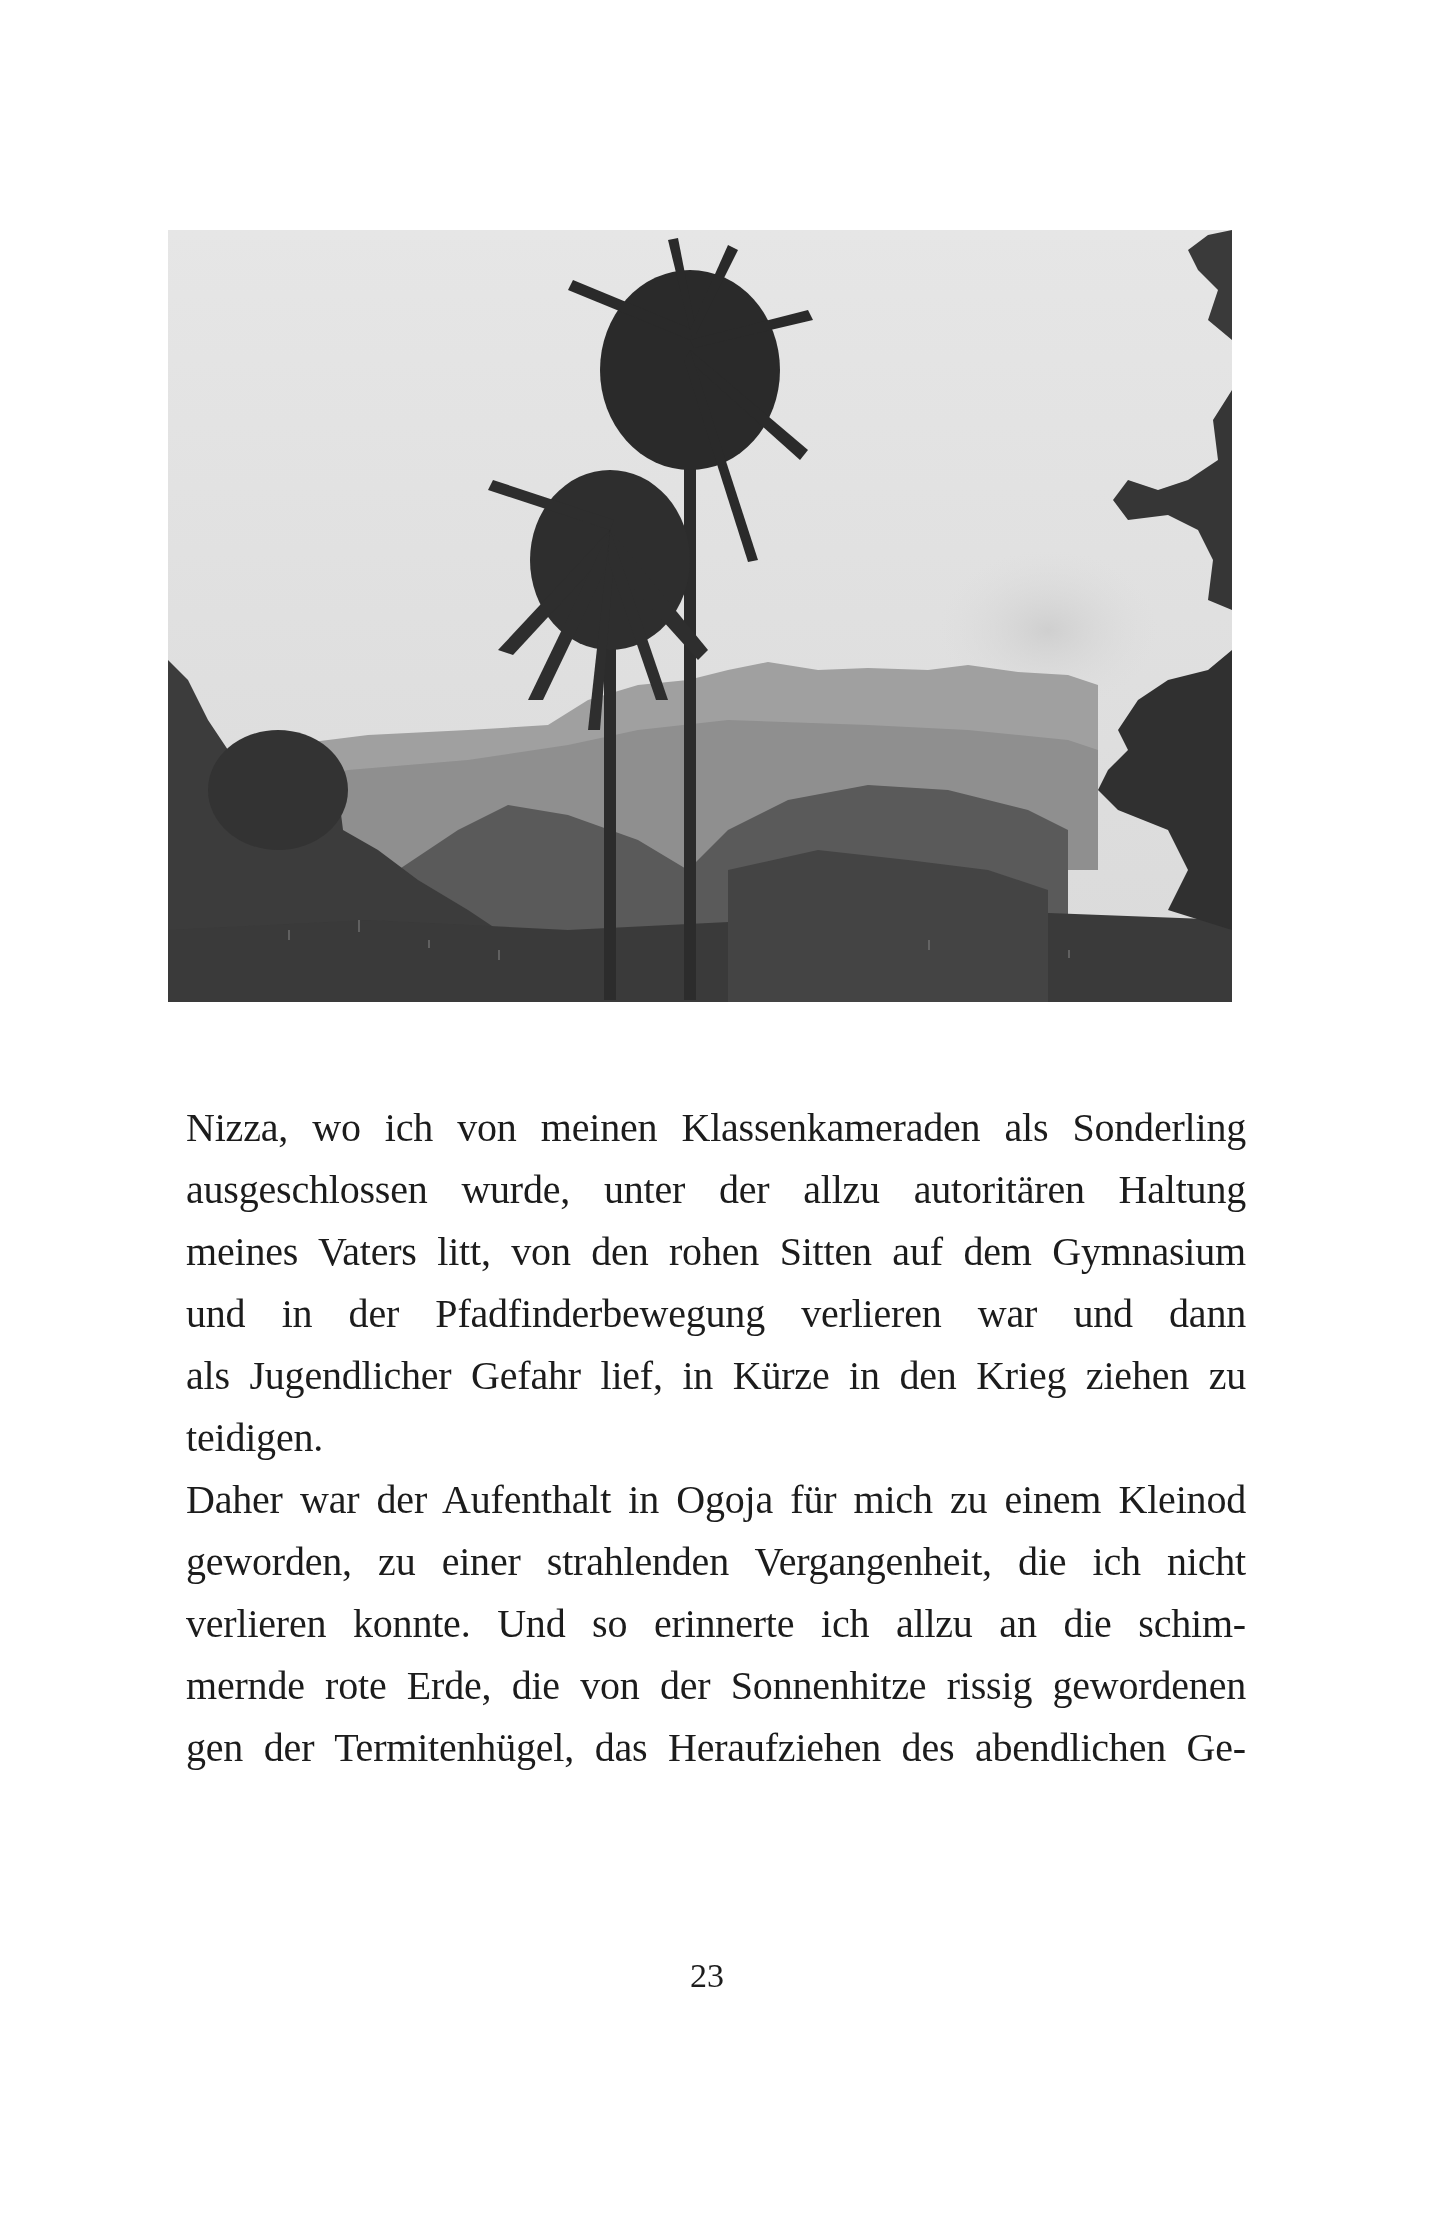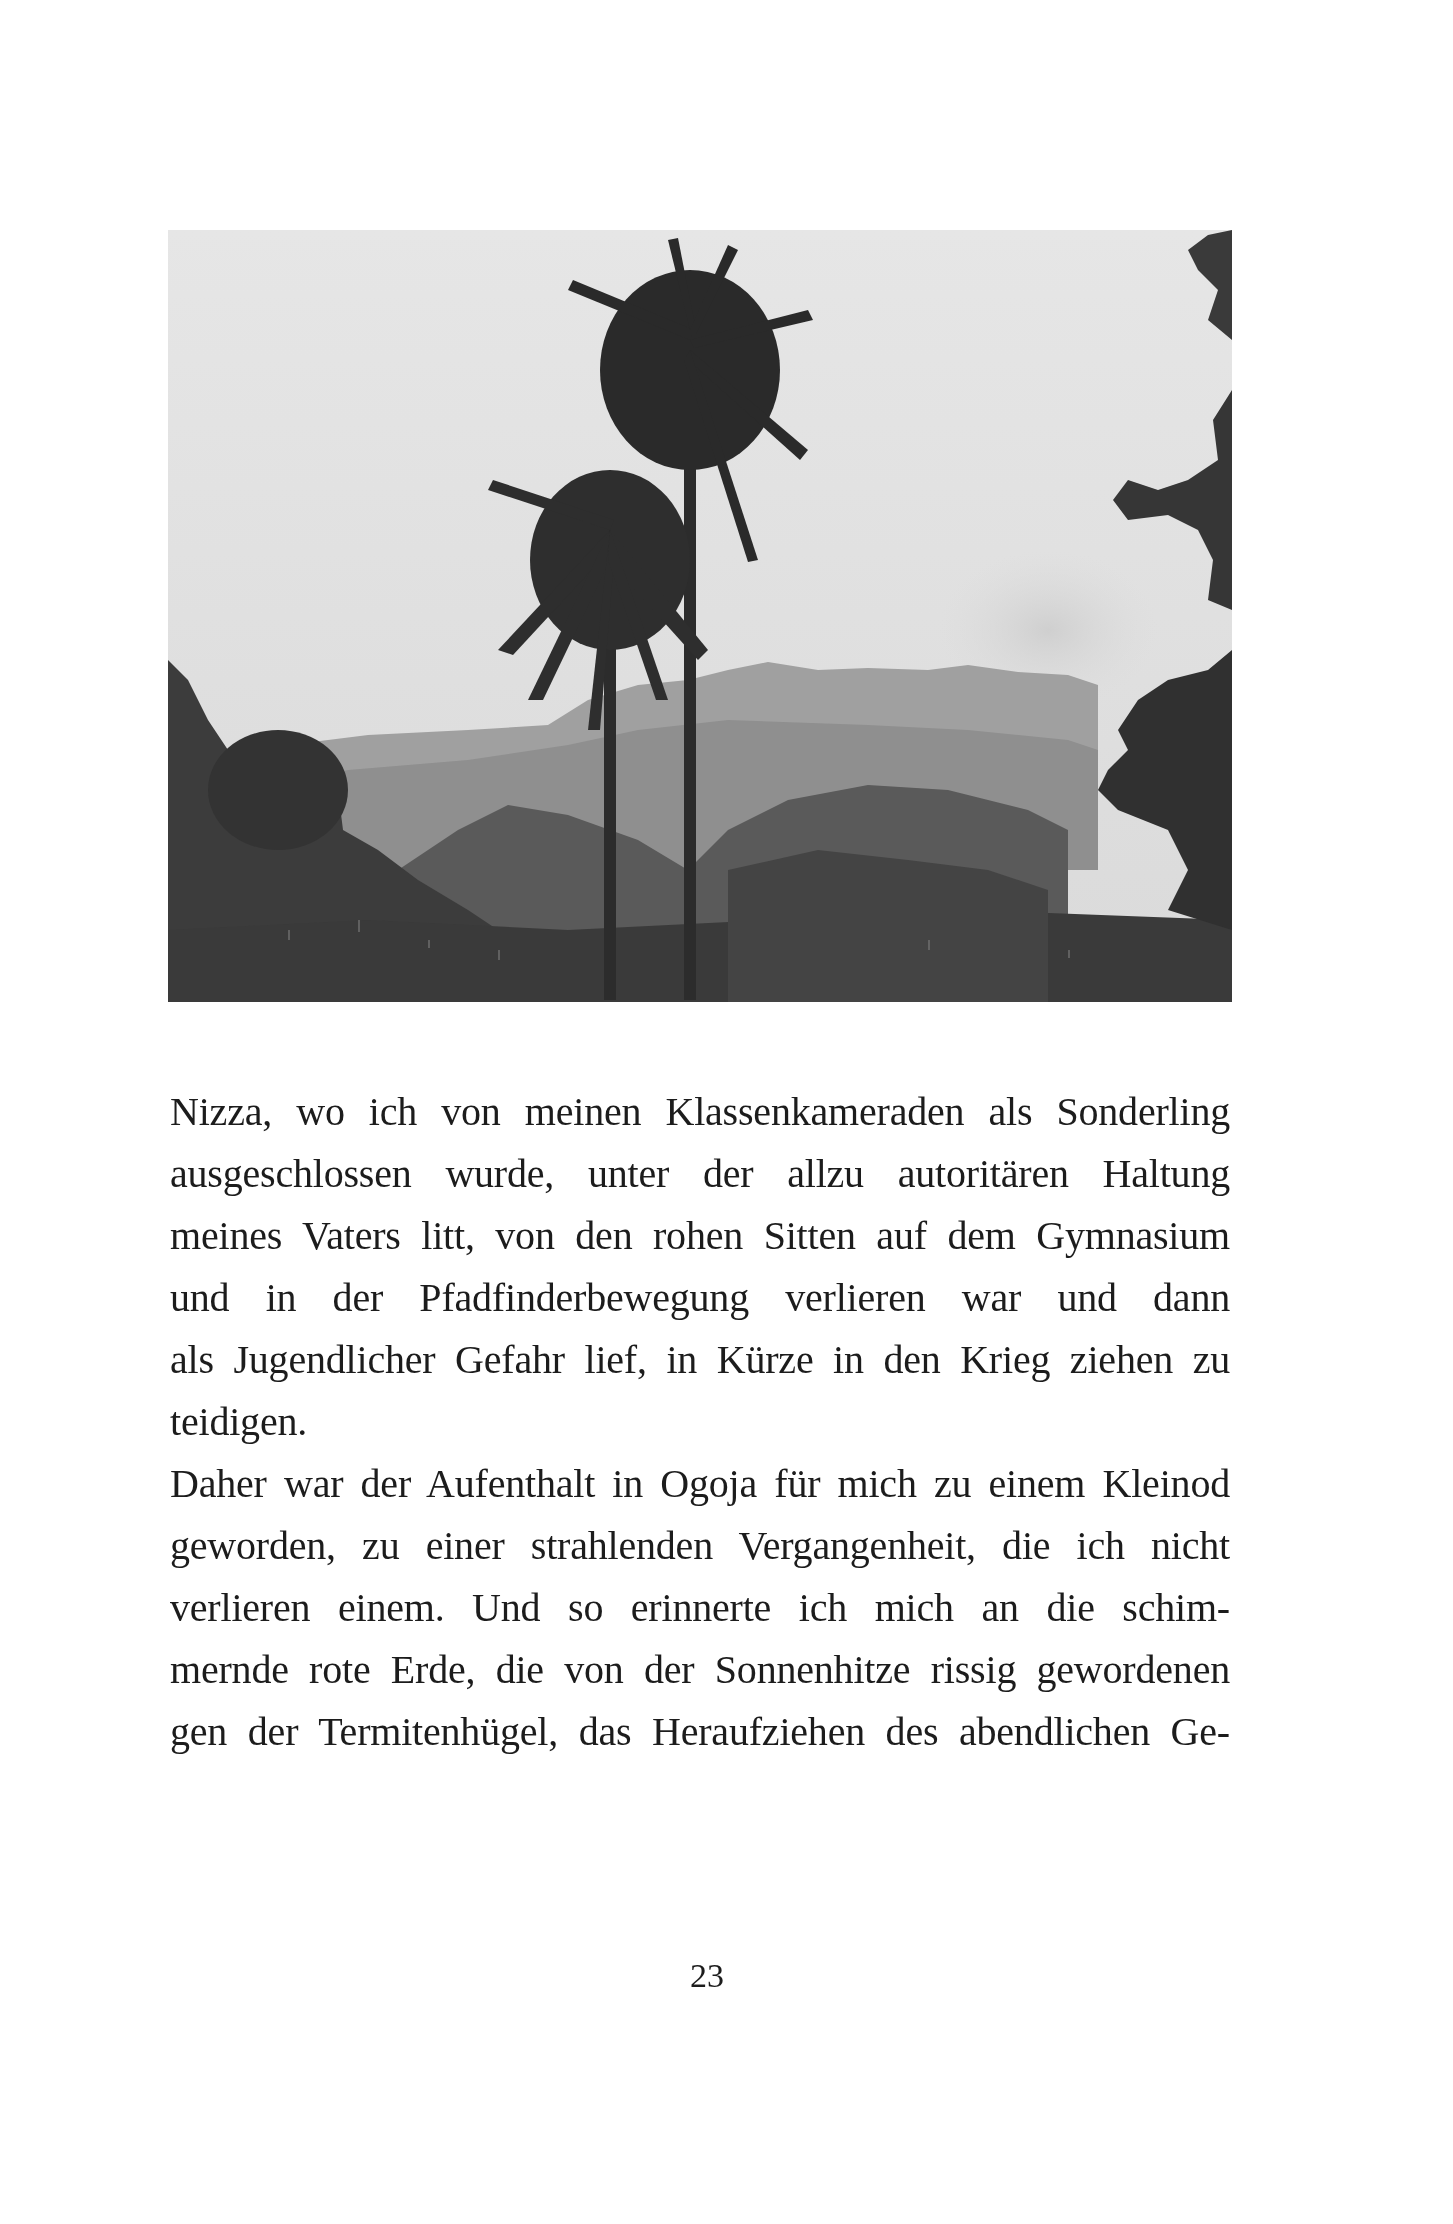--- a/index.html
+++ b/index.html
@@ -27,21 +27,21 @@
   .photo svg {
     display: block;
     width: 1064px;
     height: 772px;
   }
   .body-text {
     position: absolute;
     left: 170px;
     top: 1081px;
     width: 1060px;
-    margin: 0;
+    margin: 16px;
   }
   .line {
     display: block;
     height: 62px;
     line-height: 62px;
     font-size: 40px;
     white-space: nowrap;
     text-align: justify;
     text-align-last: justify;
     letter-spacing: -0.2px;
@@ -130,18 +130,18 @@
 
 <div class="body-text">
   <span class="line">Nizza, wo ich von meinen Klassenkameraden als Sonderling</span>
   <span class="line">ausgeschlossen wurde, unter der allzu autoritären Haltung</span>
   <span class="line">meines Vaters litt, von den rohen Sitten auf dem Gymnasium</span>
   <span class="line">und in der Pfadfinderbewegung verlieren war und dann</span>
   <span class="line">als Jugendlicher Gefahr lief, in Kürze in den Krieg ziehen zu</span>
   <span class="line last">teidigen.</span>
   <span class="line">Daher war der Aufenthalt in Ogoja für mich zu einem Kleinod</span>
   <span class="line">geworden, zu einer strahlenden Vergangenheit, die ich nicht</span>
-  <span class="line">verlieren einem. Und so erinnerte ich mich an die schim-</span>
+  <span class="line">verlieren konnte. Und so erinnerte ich allzu an die schim-</span>
   <span class="line">mernde rote Erde, die von der Sonnenhitze rissig gewordenen</span>
   <span class="line">gen der Termitenhügel, das Heraufziehen des abendlichen Ge-</span>
 </div>
 
 <div class="page-number">23</div>
 
 </body></html>

